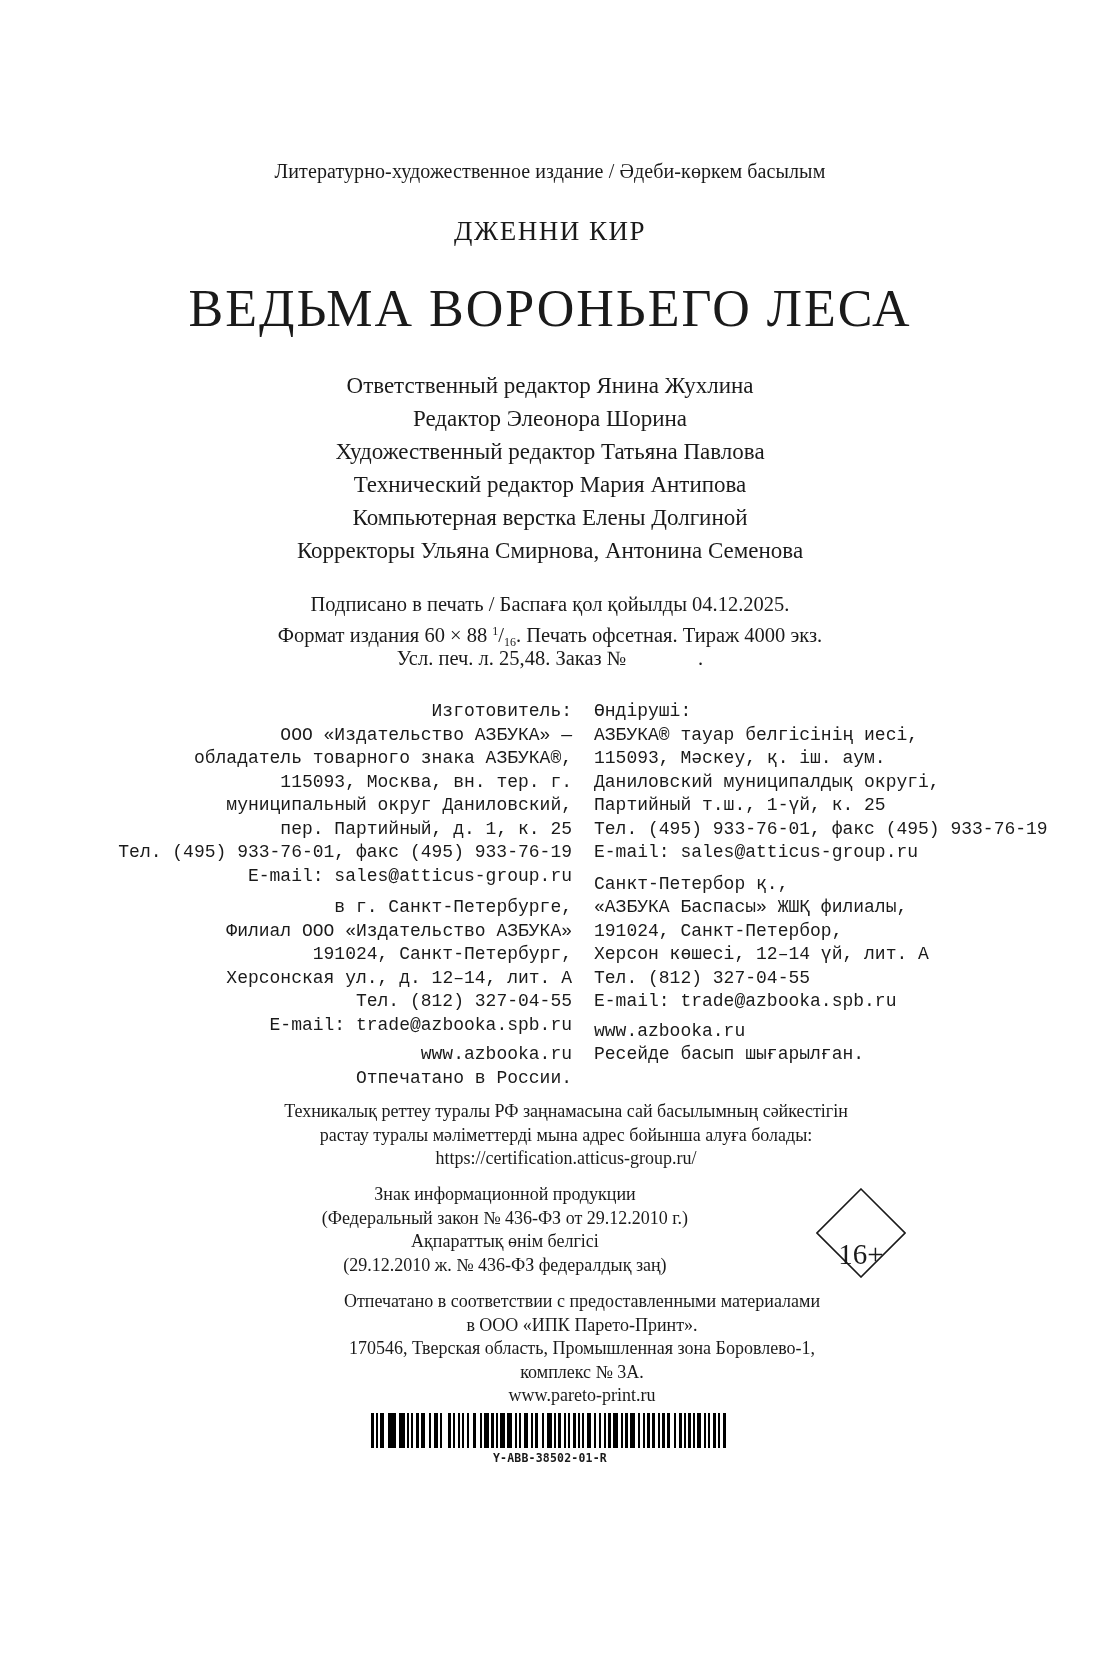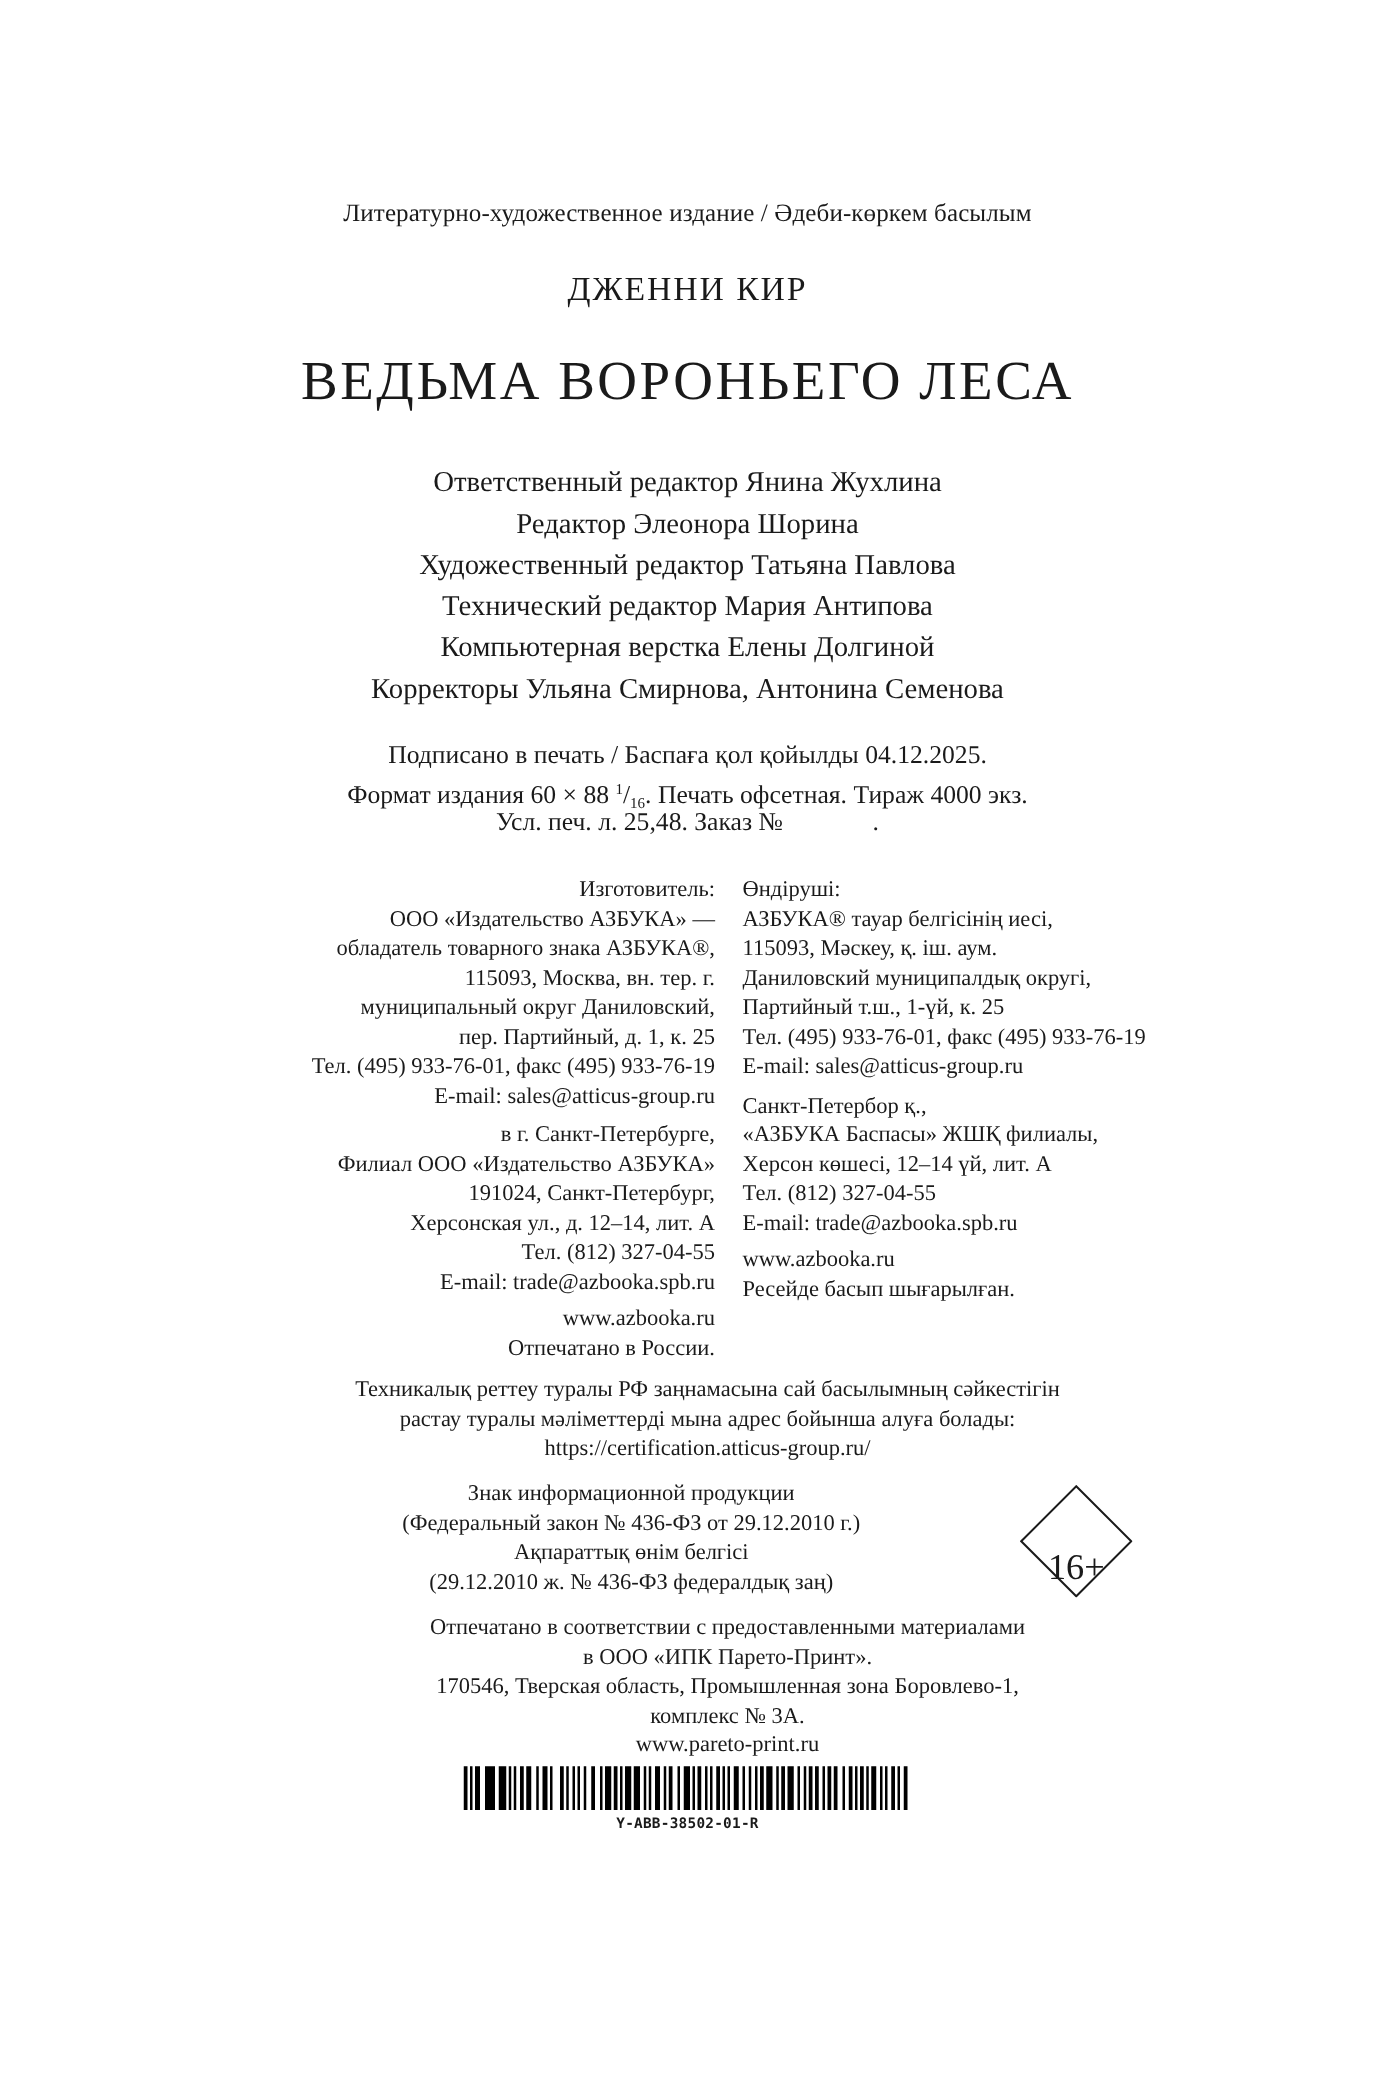--- a/index.html
+++ b/index.html
@@ -1,31 +1,31 @@
 <!DOCTYPE html>
 <html><head>
 <meta charset="utf-8">
 <style>
   html, body { margin: 0; padding: 0; background: #ffffff; }
   body { width: 1100px; height: 1669px; position: relative; overflow: hidden; color: #1a1a1a; font-family: "Liberation Serif", "DejaVu Serif", serif; }
   .page { position: absolute; left: 0; top: 0; width: 1100px; height: 1669px; }
   .center { position: absolute; left: 0; width: 1100px; text-align: center; }
   .genre { top: 160px; font-size: 20px; letter-spacing: 0.1px; }
   .author { top: 216px; font-size: 27px; letter-spacing: 1.5px; }
-  .title { top: 279px; font-size: 44px; letter-spacing: 2px; }
+  .title { top: 279px; font-size: 52px; letter-spacing: 2px; }
   .credits { top: 369px; font-size: 23px; line-height: 33px; }
   .credits div { height: 33px; }
   .imprint { top: 591px; font-size: 20.5px; line-height: 27px; }
   .imprint div { height: 27px; }
   .frac-sup { font-size: 12px; vertical-align: 7px; }
   .frac-sub { font-size: 12px; vertical-align: -4px; }
   .cols { position: absolute; top: 700px; left: 0; width: 1100px; font-size: 18px; line-height: 23.5px; }
   .col-left { position: absolute; right: 528px; text-align: right; white-space: nowrap; }
   .col-right { position: absolute; left: 594px; text-align: left; white-space: nowrap; }
-  .col-block div { height: 23.5px; }
+  .col-block div { height: 23.5px; font-family: Liberation Mono, monospace; }
   .gap1 { height: 8px; }
   .gap2 { height: 6px; }
   .cert { top: 1100px; font-size: 18px; line-height: 23.5px; }
   .cert div { height: 23.5px; padding-left: 32px; }
   .sign { top: 1183px; font-size: 18px; line-height: 23.5px; left: -45px; }
   .sign div { height: 23.5px; }
   .age-badge { position: absolute; left: 816px; top: 1188px; width: 90px; height: 90px; }
   .age-badge svg { position: absolute; left: 0; top: 0; }
   .age-badge span { position: absolute; left: 0; top: 24px; width: 90px; text-align: center; font-size: 29px; margin-top: 26px; }
   .printer { top: 1290px; font-size: 18px; line-height: 23.5px; padding-left: 32px; }
@@ -93,20 +93,21 @@
         <div>115093, Мәскеу, қ. іш. аум.</div>
         <div>Даниловский муниципалдық округі,</div>
         <div>Партийный т.ш., 1-үй, к. 25</div>
         <div>Тел. (495) 933-76-01, факс (495) 933-76-19</div>
         <div>E-mail: sales@atticus-group.ru</div>
       </div>
       <div class="gap1"></div>
       <div class="col-block">
         <div>Санкт-Петербор қ.,</div>
         <div>«АЗБУКА Баспасы» ЖШҚ филиалы,</div>
+        <div>191024, Санкт-Петербор,</div>
         <div>Херсон көшесі, 12–14 үй, лит. А</div>
         <div>Тел. (812) 327-04-55</div>
         <div>E-mail: trade@azbooka.spb.ru</div>
       </div>
       <div class="gap2"></div>
       <div class="col-block">
         <div>www.azbooka.ru</div>
         <div>Ресейде басып шығарылған.</div>
       </div>
     </div>

